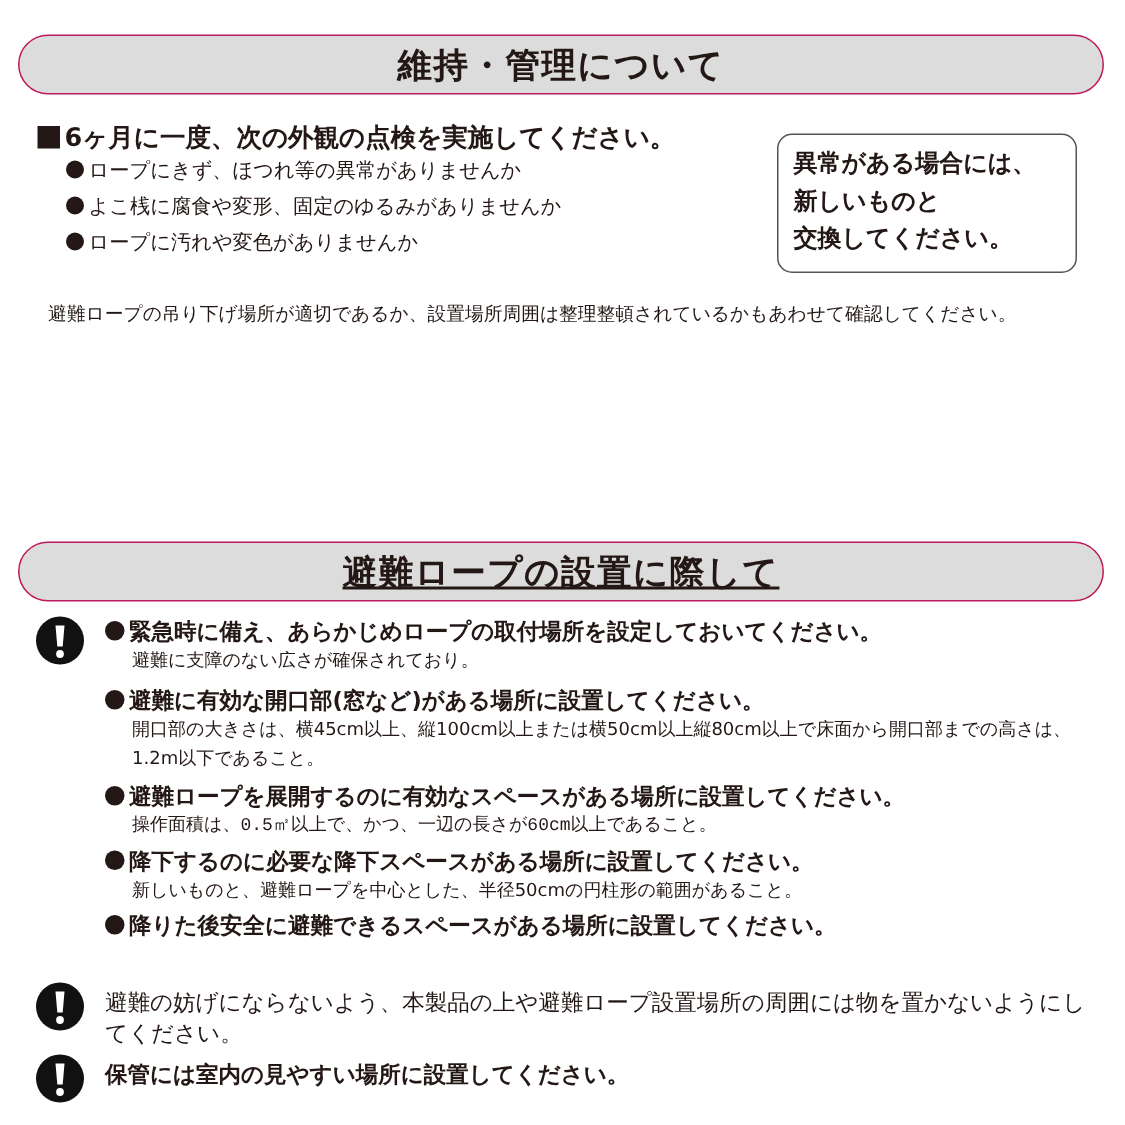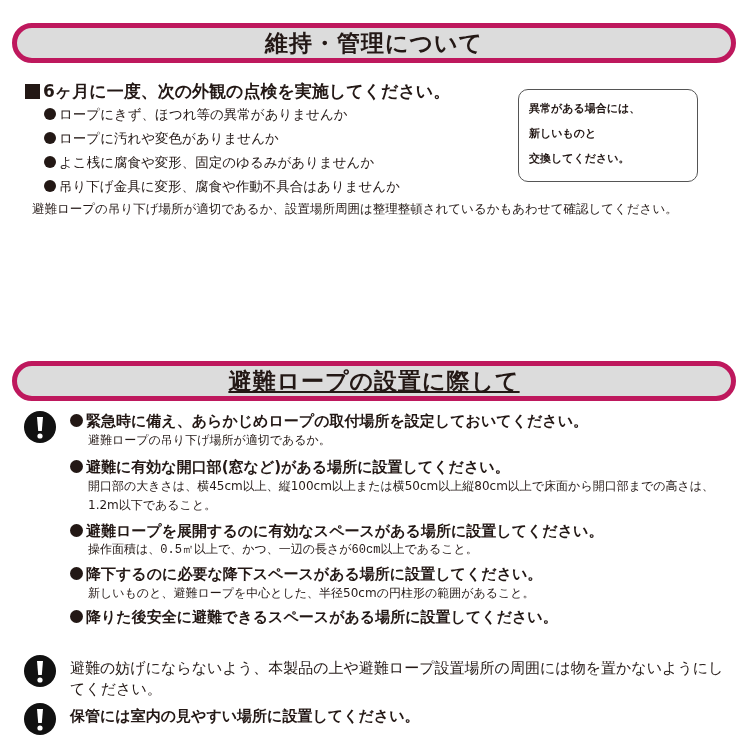--- a/index.html
+++ b/index.html
@@ -1,26 +1,26 @@
 <!DOCTYPE html>
 <html><head>
 <meta charset="utf-8">
 <style>
   html,body{margin:0;padding:0;background:#ffffff;}
   body{width:750px;height:750px;position:relative;overflow:hidden;font-family:"DejaVu Sans","Liberation Sans",sans-serif;color:#231815;}
-  .band{position:absolute;left:12px;width:724px;height:40px;background:#dcdcdc;border:5px solid #be185d;border-radius:22px;box-sizing:border-box;display:flex;align-items:center;justify-content:center;}
+  .band{position:absolute;left:12px;width:724px;height:40px;background:#dcdcdc;border:1px solid #be185d;border-radius:22px;box-sizing:border-box;display:flex;align-items:center;justify-content:center;}
   .band span{font-weight:bold;font-size:23px;letter-spacing:1px;color:#231815;}
   #band1{top:23px;}
   #band2{top:361px;text-decoration:underline;}
   .lead{position:absolute;left:25px;top:80px;font-size:17px;font-weight:bold;display:flex;align-items:center;}
   .lead .sq{display:inline-block;width:15px;height:15px;background:#231815;margin-right:3px;}
   .checks{position:absolute;left:44px;top:104px;font-size:13.5px;line-height:24px;}
   .checks div{white-space:nowrap;font-family:Liberation Mono, monospace;}
   .bul{display:inline-block;width:12px;height:12px;border-radius:50%;background:#231815;margin-right:3px;vertical-align:-1px;}
-  .notice{position:absolute;left:518px;top:89px;width:180px;height:93px;border:1.5px solid #555;border-radius:10px;box-sizing:border-box;padding:6px 4px 0 10px;font-weight:bold;font-size:11px;line-height:25px;}
+  .notice{position:absolute;left:518px;top:89px;width:200px;height:93px;border:1.5px solid #555;border-radius:10px;box-sizing:border-box;padding:6px 4px 0 10px;font-weight:bold;font-size:16px;line-height:25px;}
   .para{position:absolute;left:32px;top:199px;width:700px;font-size:12.5px;line-height:20px;}
   .warn{position:absolute;width:32px;height:32px;border-radius:50%;background:#111;display:flex;align-items:center;justify-content:center;}
   .warn svg{display:block;}
   .item{position:absolute;left:70px;}
   .item .h{font-size:15px;font-weight:bold;white-space:nowrap;}
   .item .h .bul{width:13px;height:13px;}
   .item .s{font-size:12px;margin-left:18px;line-height:19px;color:#231815;}
   .w2text{position:absolute;left:70px;top:658px;font-size:15px;font-weight:normal;line-height:21px;width:660px;}
   .w3text{position:absolute;left:70px;top:707px;font-size:15px;font-weight:bold;}
 </style>
@@ -31,23 +31,22 @@
   <span>維持・管理について</span>
 </div>
 
 <div class="lead">
   <span class="sq"></span>
   <span>6ヶ月に一度、次の外観の点検を実施してください。</span>
 </div>
 
 <div class="checks">
   <div><span class="bul"></span><span>ロープにきず、ほつれ等の異常がありませんか</span></div>
+  <div><span class="bul"></span><span>よこ桟に腐食や変形、固定のゆるみがありませんか</span></div>
   <div><span class="bul"></span><span>ロープに汚れや変色がありませんか</span></div>
-  <div><span class="bul"></span><span>よこ桟に腐食や変形、固定のゆるみがありませんか</span></div>
-  <div><span class="bul"></span><span>吊り下げ金具に変形、腐食や作動不具合はありませんか</span></div>
 </div>
 
 <div class="notice">
   <div>異常がある場合には、</div>
   <div>新しいものと</div>
   <div>交換してください。</div>
 </div>
 
 <div class="para">避難ロープの吊り下げ場所が適切であるか、設置場所周囲は整理整頓されているかもあわせて確認してください。</div>
 
@@ -57,21 +56,21 @@
 
 <div class="warn" style="left:24px;top:411px;">
   <svg width="32" height="32" viewBox="0 0 32 32">
       <path d="M13 6 h6 l-1.2 14 h-3.6 z" fill="#fff"></path>
       <circle cx="16" cy="25" r="2.6" fill="#fff"></circle>
     </svg>
 </div>
 
 <div class="item" style="top:412px;">
   <div class="h"><span class="bul"></span><span>緊急時に備え、あらかじめロープの取付場所を設定しておいてください。</span></div>
-  <div class="s">避難ロープの吊り下げ場所が適切であるか。</div>
+  <div class="s">避難に支障のない広さが確保されており。</div>
 </div>
 <div class="item" style="top:458px;width:650px;">
   <div class="h"><span class="bul"></span><span>避難に有効な開口部(窓など)がある場所に設置してください。</span></div>
   <div class="s">開口部の大きさは、横45cm以上、縦100cm以上または横50cm以上縦80cm以上で床面から開口部までの高さは、1.2m以下であること。</div>
 </div>
 <div class="item" style="top:522px;font-family:Liberation Mono, monospace;">
   <div class="h"><span class="bul"></span><span>避難ロープを展開するのに有効なスペースがある場所に設置してください。</span></div>
   <div class="s">操作面積は、0.5㎡以上で、かつ、一辺の長さが60cm以上であること。</div>
 </div>
 <div class="item" style="top:565px;">

